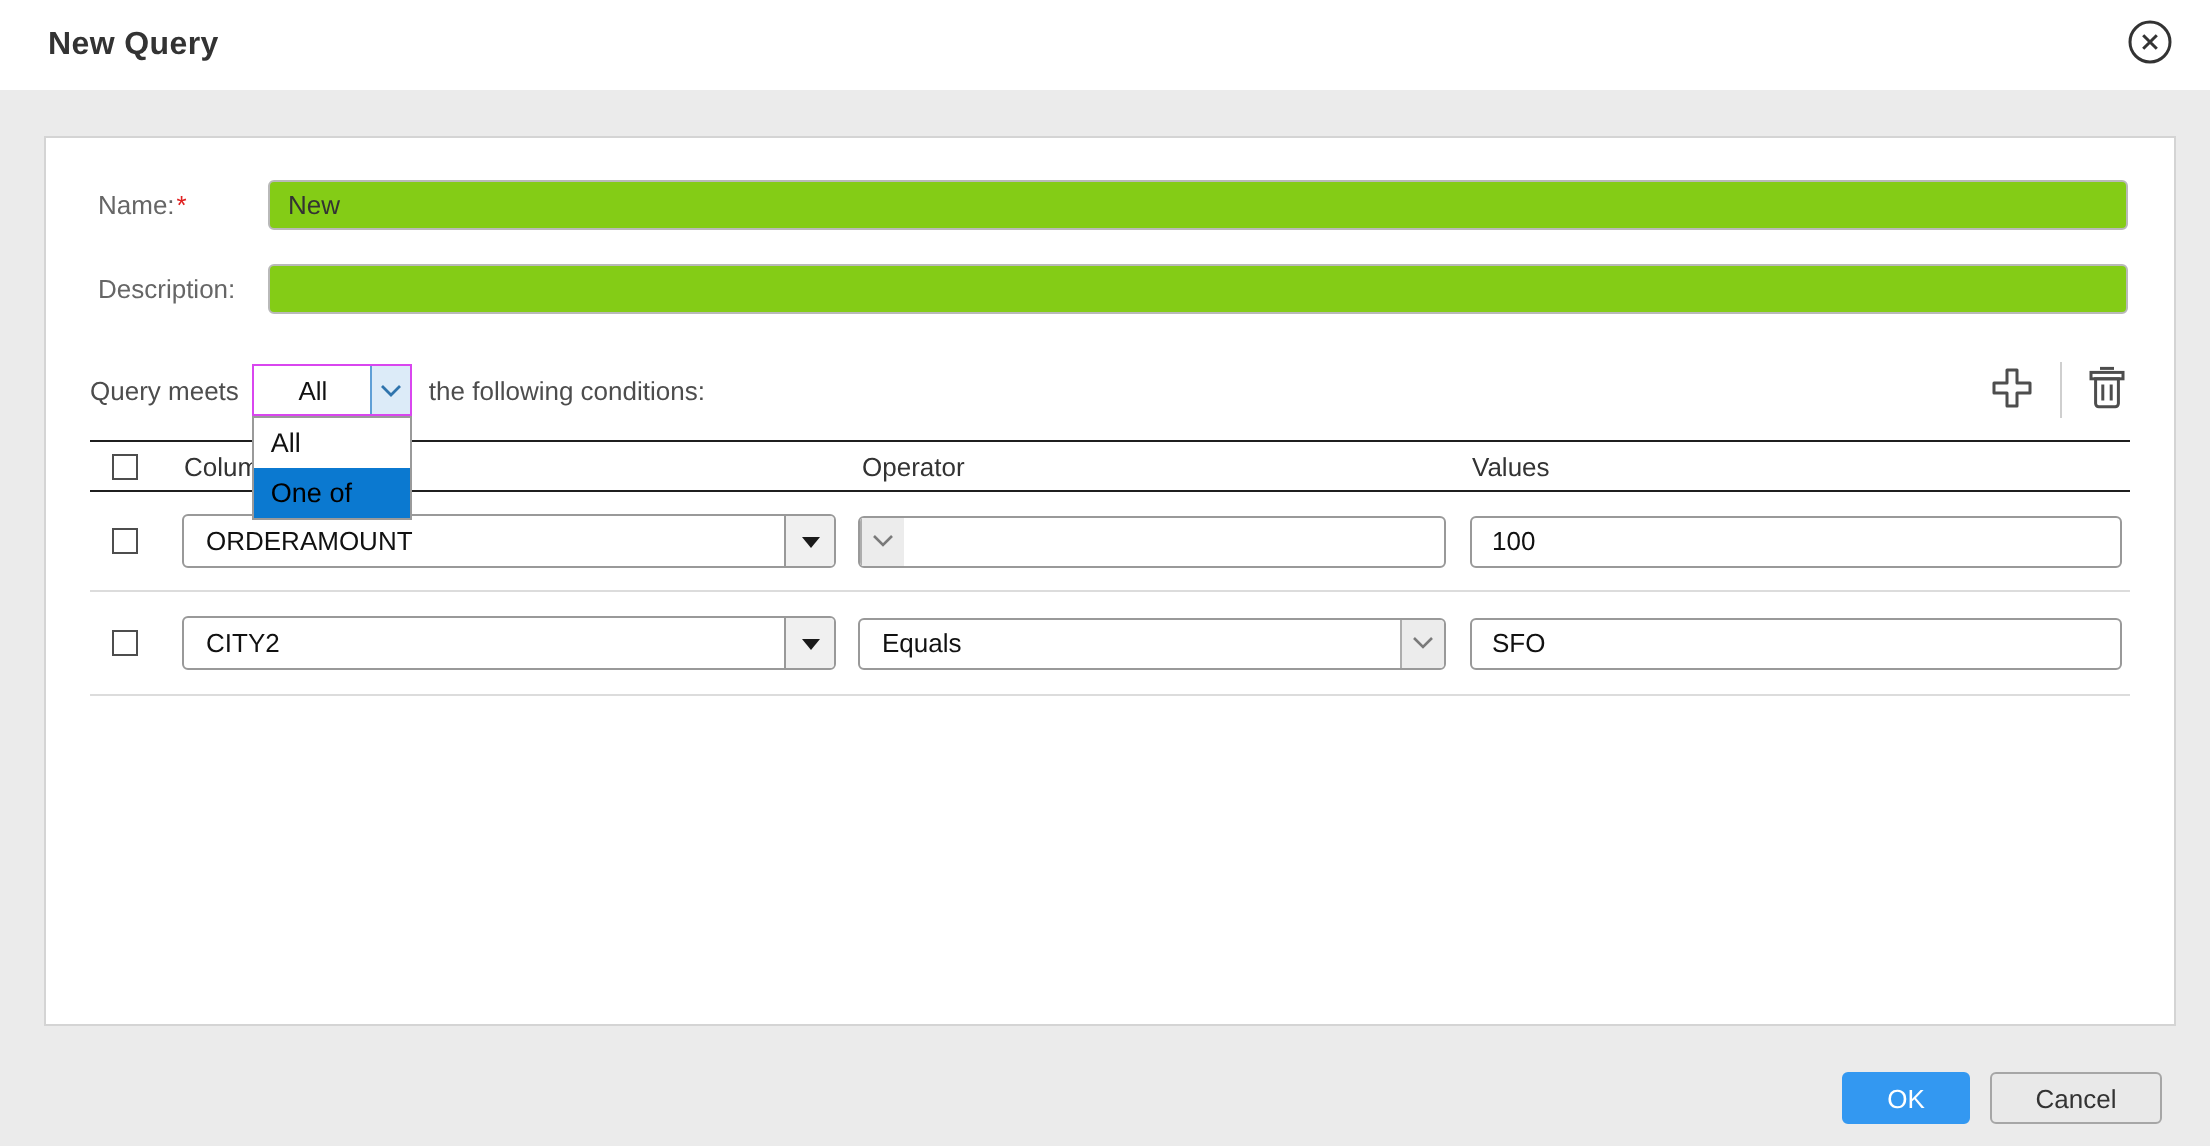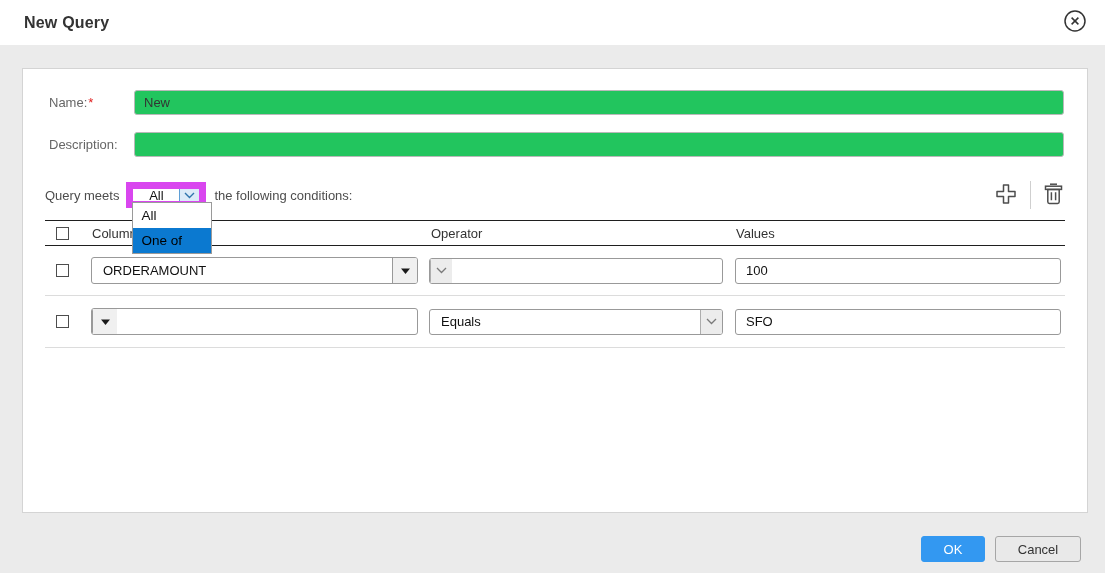--- a/index.html
+++ b/index.html
@@ -30,30 +30,30 @@
     background:#fff; border:1px solid #d4d4d4;
   }
 
   
   .form-row { display:flex; align-items:center; margin:0 23px 17px 26px; }
   .form-row.first { margin-top:21px; }
   .form-label { width:85px; font-size:13px; color:#666; flex:none; }
   .req { color:#e02020; margin-left:1px; }
   .text-input {
     flex:1; height:25px; border:1px solid #b9b9b9; border-radius:3px;
-    padding:0 9px; font-size:13px; color:#333; background:#22c55e;
+    padding:0 9px; font-size:13px; color:#333; background:#84cc16;
     font-family:"Liberation Sans", sans-serif; outline:none;
   }
 
   
   .cond-row { display:flex; align-items:center; margin:24px 22px 0 22px; height:28px; }
   .cond-label { font-size:13px; color:#4d4d4d; margin-right:7px; }
   .match-select {
     position:relative; width:80px; height:26px; flex:none;
-    border:7px solid #d946ef; background:#fff; display:flex; cursor:pointer;
+    border:1px solid #d946ef; background:#fff; display:flex; cursor:pointer;
   }
   .match-value { flex:1; display:flex; align-items:center; justify-content:center; font-size:13px; color:#111; }
   .match-arrow {
     width:20px; background:#dcebf8; border-left:1px solid #5f9fd6;
     display:flex; align-items:center; justify-content:center;
   }
   .dropdown-list {
     position:absolute; top:calc(100% + 1px); left:-1px; width:80px;
     background:#fff; border:1px solid #9a9a9a; z-index:50;
   }
@@ -226,20 +226,21 @@
           <input class="val-input" type="text" value="100" style="">
         </span>
       </div>
 
       <div class="trow r2">
         <span class="c-check">
             <span class="checkbox"></span>
           </span>
         <span class="c-col">
           <span class="combo">
+            <span class="combo-text">CITY2</span>
             <span class="combo-btn">
               <svg width="9" height="6" viewBox="0 0 9 6">
                   <polygon points="0,0.5 9,0.5 4.5,6" fill="#1a1a1a"></polygon>
                 </svg>
             </span>
           </span>
         </span>
         <span class="c-op">
           <span class="op-select">
             <span class="op-text">Equals</span>

